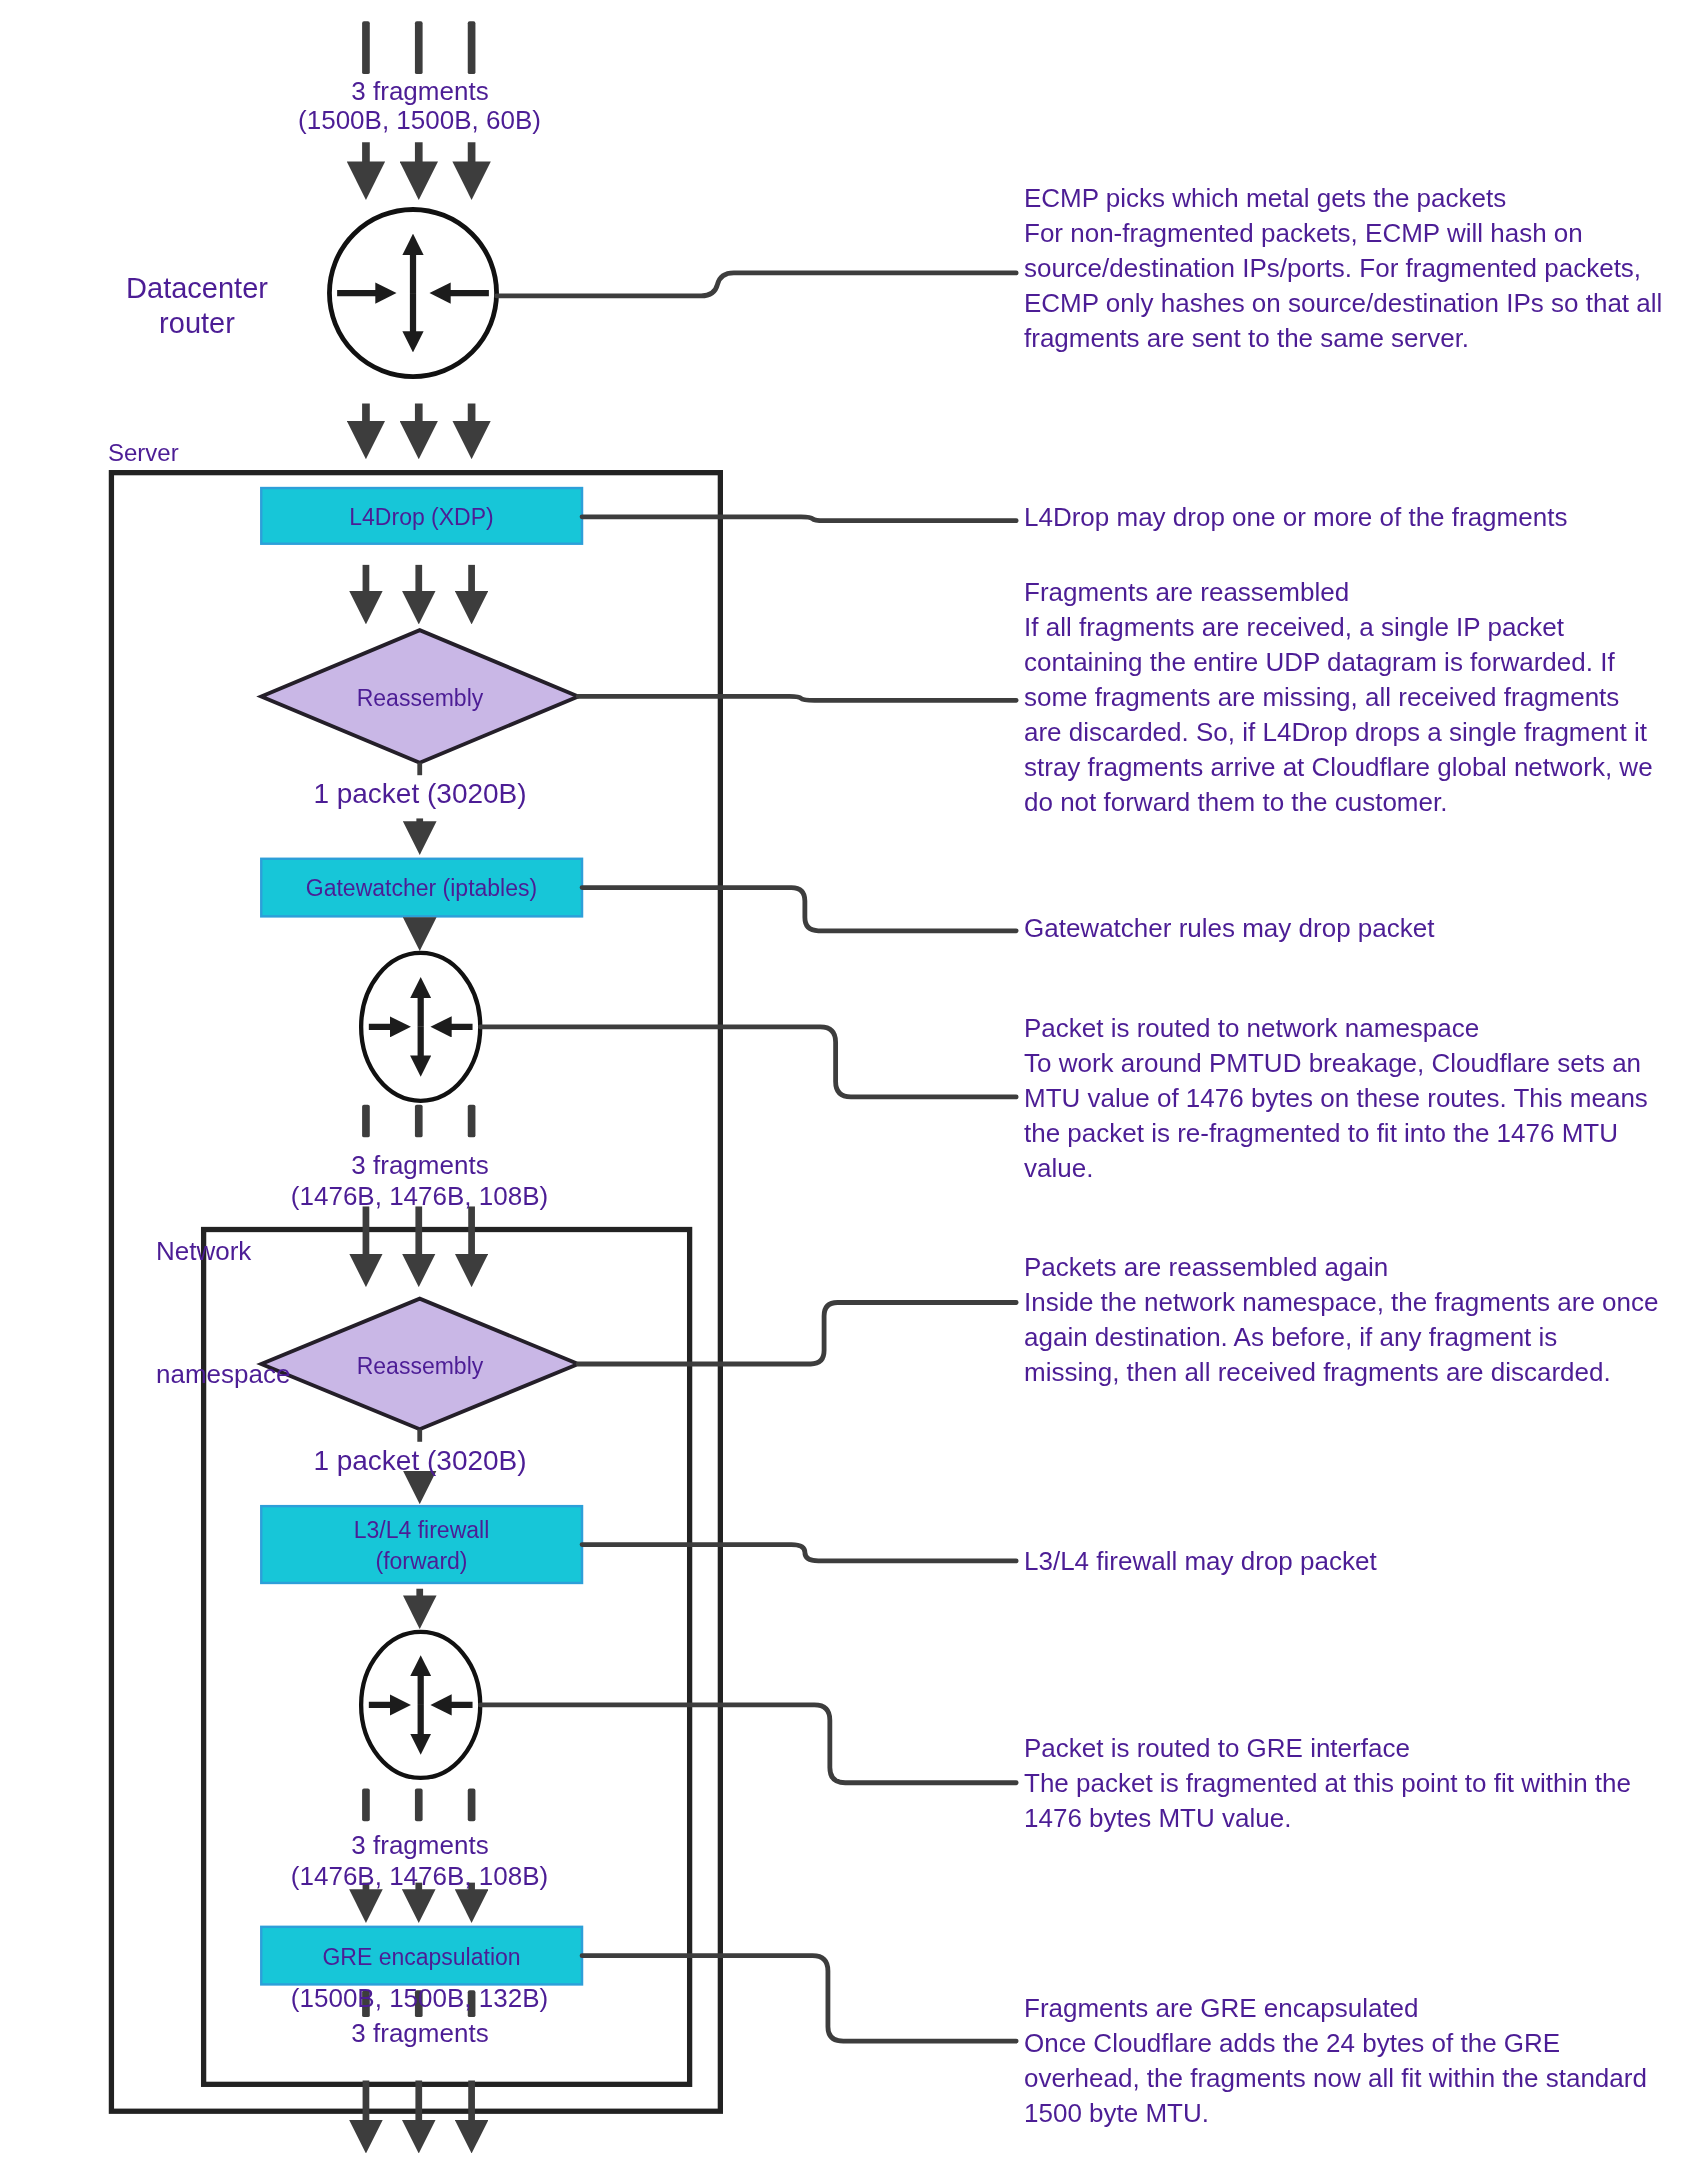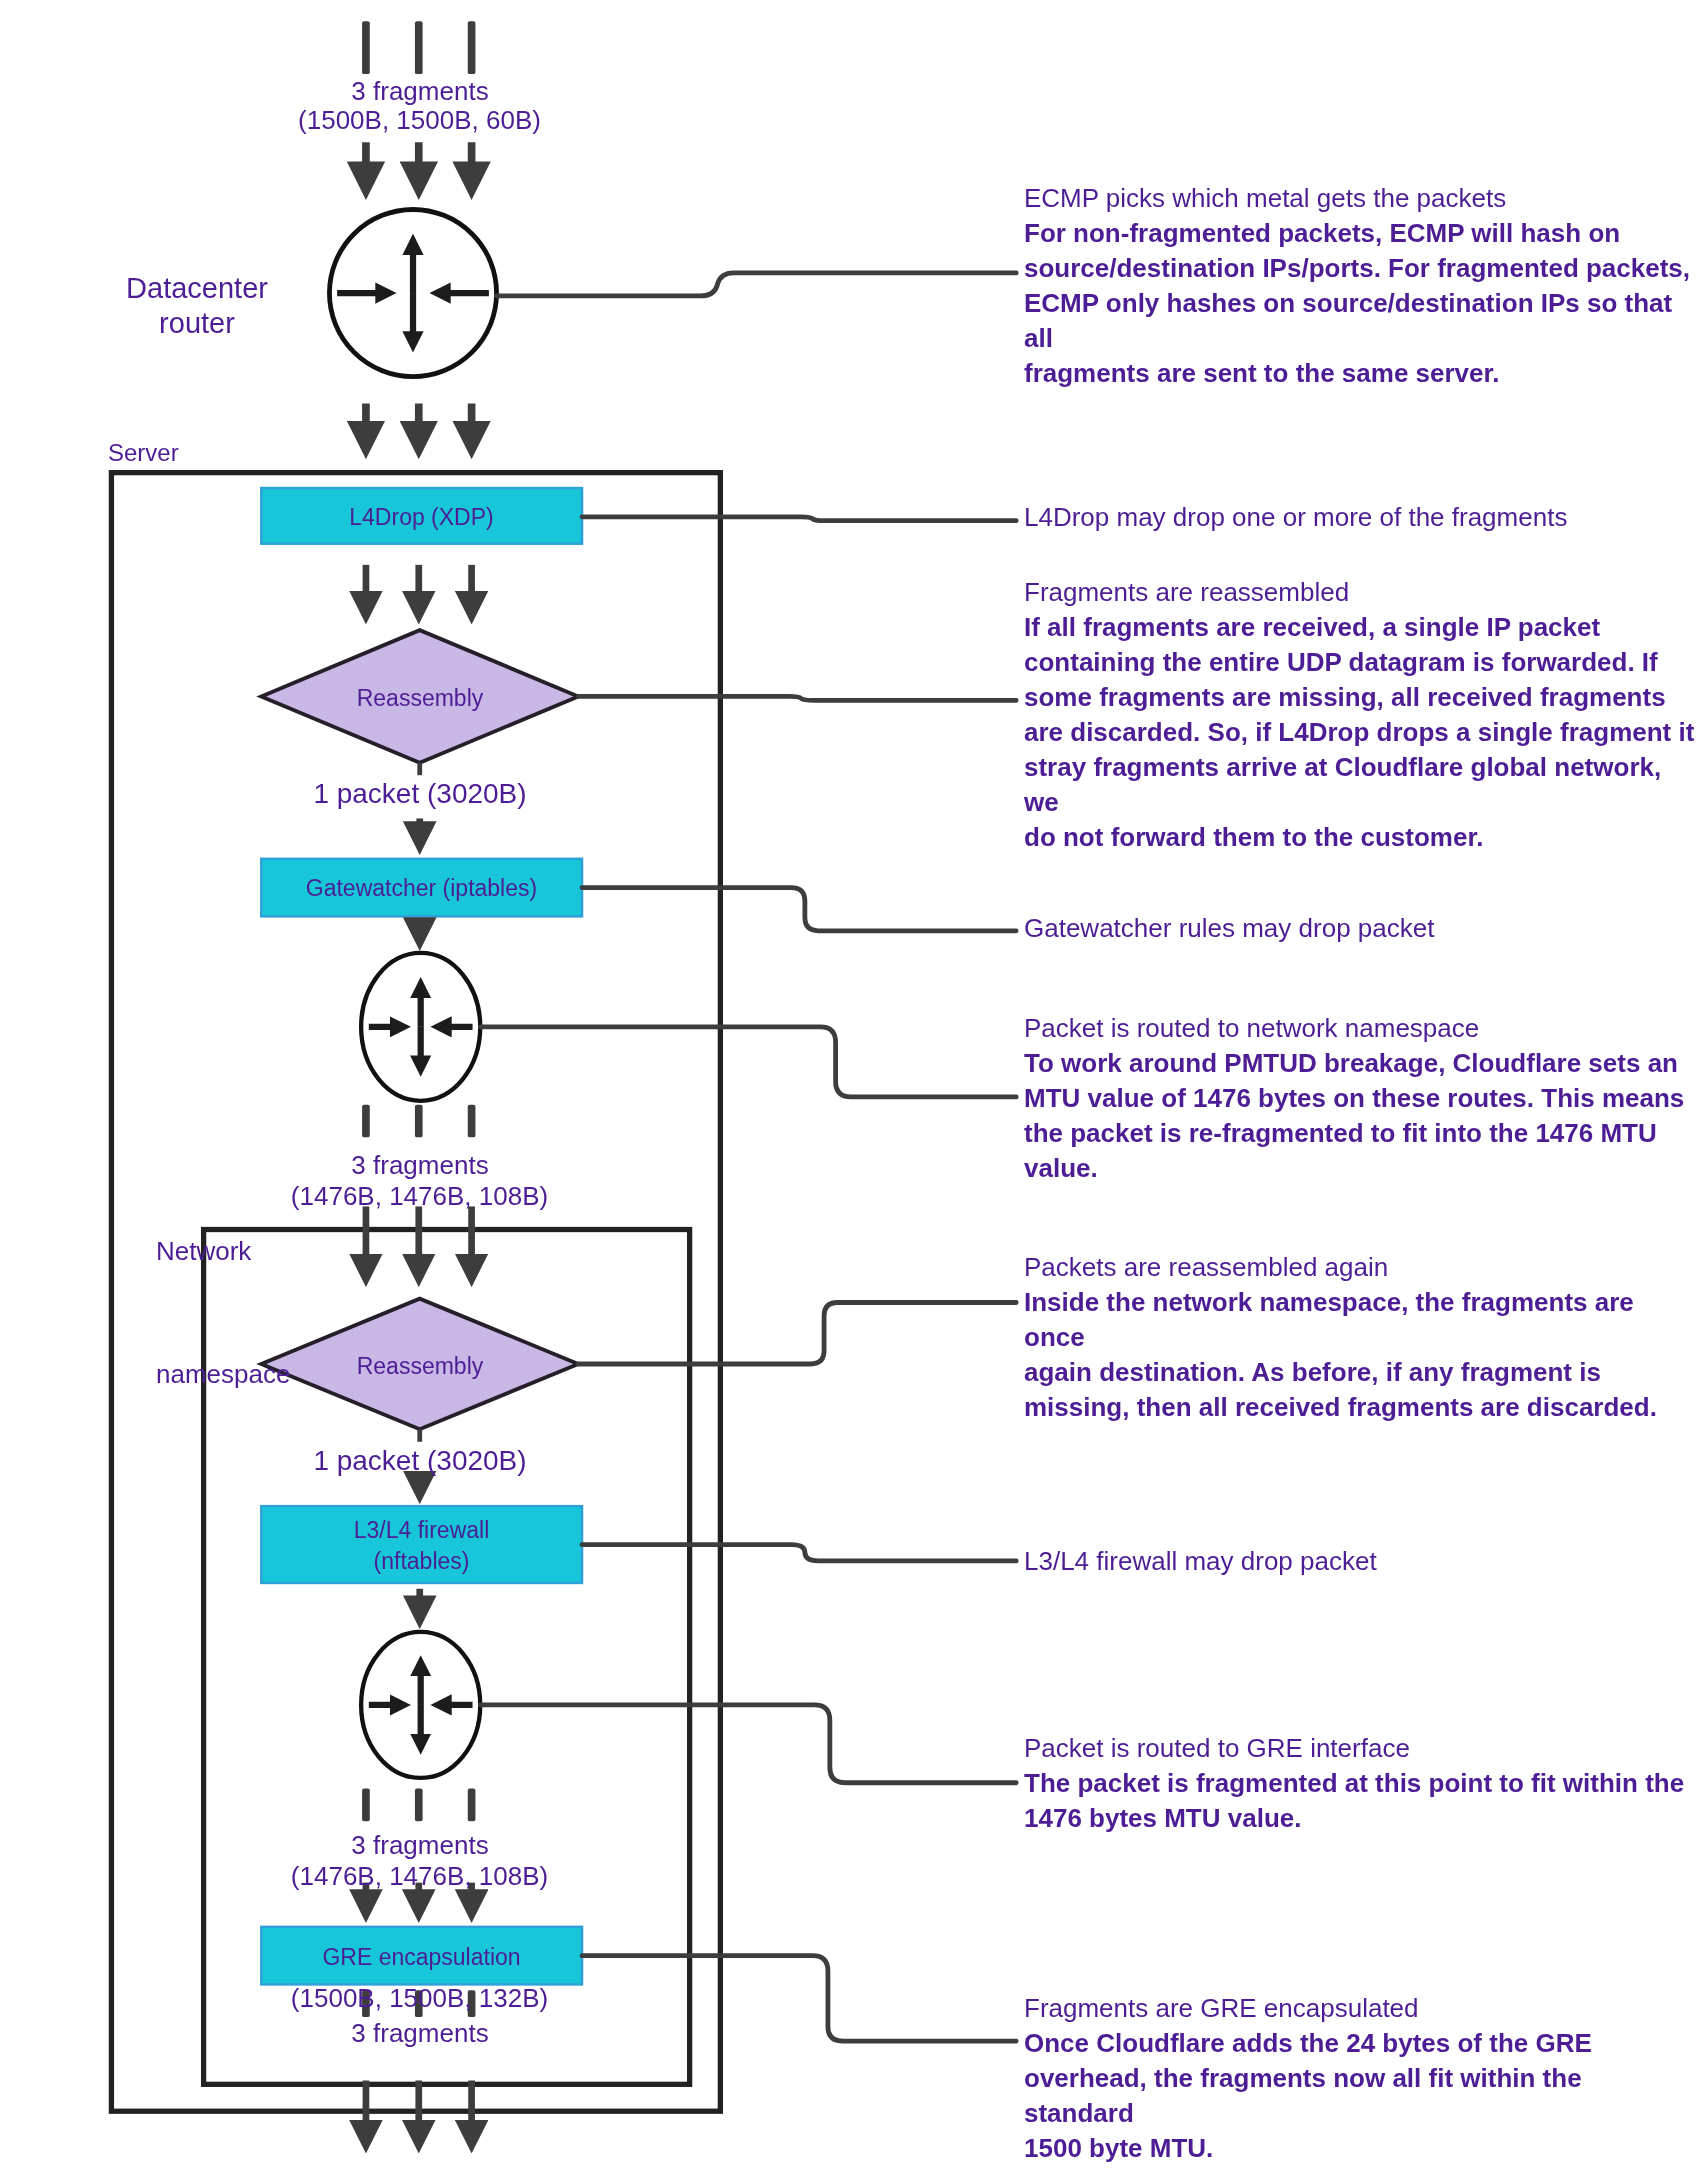--- a/index.html
+++ b/index.html
@@ -9,21 +9,21 @@
   .lbl{position:absolute;white-space:pre;}
   .center{text-align:center;white-space:normal;}
   .dlabel{font-size:23px;line-height:29px;}
   .flabel{font-size:26px;line-height:29px;}
   .plabel{font-size:28px;line-height:31px;}
   .biglabel{font-size:29px;line-height:35px;}
   .scopelabel{font-size:24px;line-height:29px;}
   .nslabel{font-size:26px;line-height:41px;}
   .ann{position:absolute;left:1024px;width:672px;font-size:26px;line-height:35px;}
   .ann .t{font-weight:normal;}
-  .ann .l{font-weight:bold;}
+  .ann .l{font-weight:normal;}
 </style>
 </head>
 <body>
 
 <div id="canvas">
 
   <svg id="diagram-svg" width="1701" height="2168" viewBox="0 0 1771 2257">
     <defs>
       <marker id="ah" viewBox="0 0 10 10" refX="6" refY="5" markerWidth="5" markerHeight="5" orient="auto">
         <path d="M0 0 L10 5 L0 10 z" fill="#3d3d3d"></path>
@@ -185,21 +185,21 @@
     <div>Network</div>
     <div>namespace</div>
   </div>
 
   <div class="lbl dlabel center" style="left:276px;top:1352px;width:288px">Reassembly</div>
 
   <div class="lbl plabel center" style="left:247px;top:1445px;width:346px">1 packet (3020B)</div>
 
   <div class="lbl dlabel center" style="left:261px;top:1516px;width:321px">
     <div>L3/L4 firewall</div>
-    <div style="margin-top:1.9px">(nftables)</div>
+    <div style="margin-top:1.9px">(forward)</div>
   </div>
 
   <div class="lbl flabel center" style="left:276px;top:1831px;width:288px">3 fragments</div>
   <div class="lbl flabel center" style="left:237px;top:1862px;width:365px">(1476B, 1476B, 108B)</div>
 
   <div class="lbl dlabel center" style="left:261px;top:1943px;width:321px">GRE encapsulation</div>
 
   <div class="lbl flabel center" style="left:276px;top:2019px;width:288px">3 fragments</div>
   <div class="lbl flabel center" style="left:237px;top:1984px;width:365px">(1500B, 1500B, 132B)</div>
 

